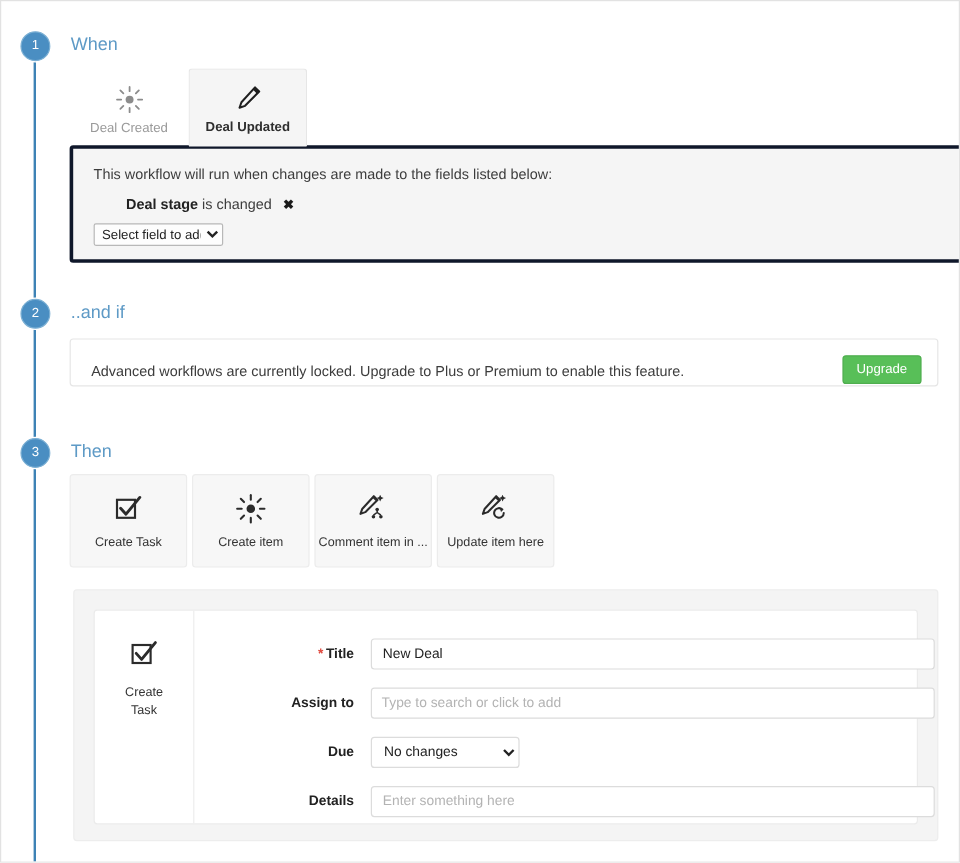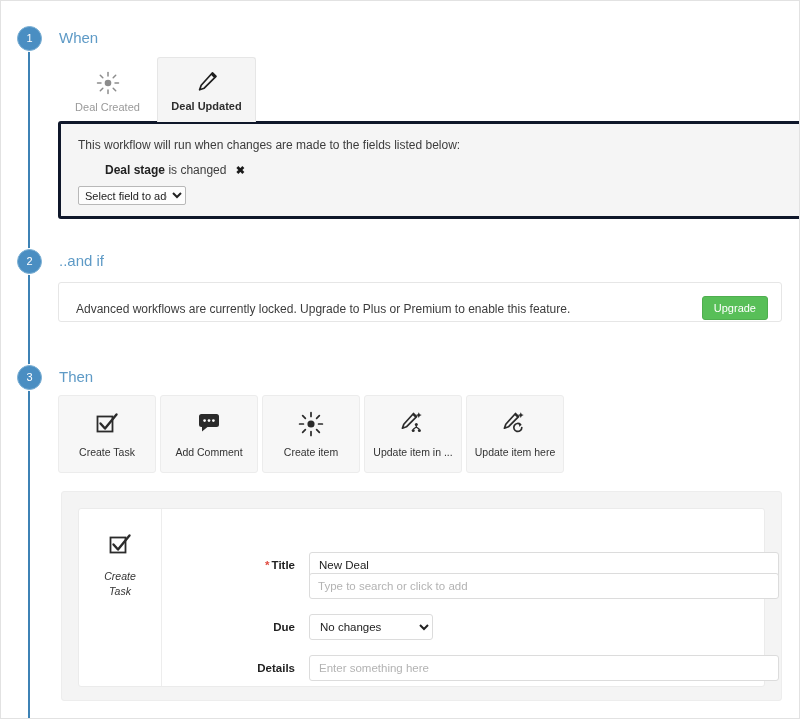--- a/index.html
+++ b/index.html
@@ -252,21 +252,20 @@
     left: 0;
     top: 0;
     width: 83px;
     bottom: 0;
     border-right: 1px solid #ededed;
     display: flex;
     flex-direction: column;
     align-items: center;
     padding-top: 23px;
     box-sizing: border-box;
-    font-style: italic;
   }
   .form-side .fs-label {
     font-size: 10.5px;
     color: #333;
     line-height: 15px;
     text-align: center;
     margin-top: 7px;
   }
   .form-fields {
     position: absolute;
@@ -330,21 +329,21 @@
     height: 26px;
     box-sizing: border-box;
     border: 1px solid #dcdcdc;
     border-radius: 3px;
     background: #ffffff;
     font-size: 11.5px;
     color: #222;
     padding: 0 6px;
     font-family: "Liberation Sans", sans-serif;
   }
-  .r1 { top: 23px; margin-top: 20px; }
+  .r1 { top: 23px; }
   .r2 { top: 64px; }
   .r3 { top: 105px; }
   .r4 { top: 146px; }
 </style>
 </head>
 <body>
 
 <div class="page">
 
   <div class="rail"></div>
@@ -416,31 +415,20 @@
     <div class="action-card">
       <span class="ac-icon">
         <svg width="26" height="26" viewBox="0 0 26 26">
           <rect x="3.5" y="5.5" width="15" height="15" fill="none" stroke="#2b2b2b" stroke-width="1.8"></rect>
           <path d="M6.5 12.5 L11 17.5 L22.5 3.5" fill="none" stroke="#2b2b2b" stroke-width="2.4" stroke-linecap="round" stroke-linejoin="round"></path>
         </svg>
       </span>
       <span class="ac-label">Create Task</span>
     </div>
 
-    <div class="action-card">
-      <span class="ac-icon">
-        <svg width="26" height="26" viewBox="0 0 26 26">
-          <path d="M3 5.5 a2.5 2.5 0 0 1 2.5-2.5 h15 a2.5 2.5 0 0 1 2.5 2.5 v8 a2.5 2.5 0 0 1 -2.5 2.5 h-9 l-5.5 4.5 v-4.5 h-0.5 a2.5 2.5 0 0 1 -2.5 -2.5 z" fill="#2b2b2b"></path>
-          <circle cx="8.6" cy="9.6" r="1.35" fill="#ffffff"></circle>
-          <circle cx="13" cy="9.6" r="1.35" fill="#ffffff"></circle>
-          <circle cx="17.4" cy="9.6" r="1.35" fill="#ffffff"></circle>
-        </svg>
-      </span>
-      <span class="ac-label">Add Comment</span>
-    </div>
 
     <div class="action-card">
       <span class="ac-icon">
         <svg width="26" height="26" viewBox="0 0 24 24">
           <circle cx="12" cy="12" r="3.3" fill="#2b2b2b"></circle>
           <g stroke="#2b2b2b" stroke-width="1.6" stroke-linecap="round">
             <line x1="12" y1="1.5" x2="12" y2="5"></line>
             <line x1="12" y1="19" x2="12" y2="22.5"></line>
             <line x1="1.5" y1="12" x2="5" y2="12"></line>
             <line x1="19" y1="12" x2="22.5" y2="12"></line>
@@ -459,21 +447,21 @@
         <svg width="28" height="26" viewBox="0 0 28 26">
           <path d="M14.5 2.5 L17.6 5.6 L7.4 15.8 L3.4 17.2 L4.8 13.2 Z" fill="none" stroke="#2b2b2b" stroke-width="1.7" stroke-linejoin="round"></path>
           <path d="M14.5 2.5 L17.6 5.6 L16.4 6.8 L13.3 3.7 Z" fill="#2b2b2b"></path>
           <path d="M19.8 1.2 l0.9 2.0 l2.0 0.9 l-2.0 0.9 l-0.9 2.0 l-0.9 -2.0 l-2.0 -0.9 l2.0 -0.9 z" fill="#2b2b2b"></path>
           <circle cx="17.3" cy="13.6" r="1.5" fill="#2b2b2b"></circle>
           <circle cx="14.2" cy="19.6" r="1.5" fill="#2b2b2b"></circle>
           <circle cx="20.4" cy="19.6" r="1.5" fill="#2b2b2b"></circle>
           <path d="M17.3 14.6 v2 M14.2 18.2 L17.3 16.0 L20.4 18.2" fill="none" stroke="#2b2b2b" stroke-width="1.3"></path>
         </svg>
       </span>
-      <span class="ac-label">Update item in ...</span>
+      <span class="ac-label">Comment item in ...</span>
     </div>
 
     <div class="action-card">
       <span class="ac-icon">
         <svg width="28" height="26" viewBox="0 0 28 26">
           <path d="M14.5 2.5 L17.6 5.6 L7.4 15.8 L3.4 17.2 L4.8 13.2 Z" fill="none" stroke="#2b2b2b" stroke-width="1.7" stroke-linejoin="round"></path>
           <path d="M14.5 2.5 L17.6 5.6 L16.4 6.8 L13.3 3.7 Z" fill="#2b2b2b"></path>
           <path d="M19.8 1.2 l0.9 2.0 l2.0 0.9 l-2.0 0.9 l-0.9 2.0 l-0.9 -2.0 l-2.0 -0.9 l2.0 -0.9 z" fill="#2b2b2b"></path>
           <path d="M19.6 13.6 a4 4 0 1 0 1.2 2.9" fill="none" stroke="#2b2b2b" stroke-width="1.7" stroke-linecap="round"></path>
           <path d="M17.4 12.1 l2.6 1.3 l-1.4 2.5 z" fill="#2b2b2b"></path>
@@ -499,20 +487,21 @@
       </div>
 
       <div class="form-fields">
 
         <div class="frow r1">
           <span class="flabel"><span class="req">*</span><span>Title</span></span>
           <input class="finput" type="text" value="New Deal" style="">
         </div>
 
         <div class="frow r2">
+          <span class="flabel">Assign to</span>
           <span class="search-glyph">
             <svg width="13" height="13" viewBox="0 0 14 14">
               <circle cx="5.8" cy="5.8" r="4.2" fill="none" stroke="#b0b0b0" stroke-width="1.3"></circle>
               <line x1="9" y1="9" x2="12.8" y2="12.8" stroke="#b0b0b0" stroke-width="1.3" stroke-linecap="round"></line>
             </svg>
           </span>
           <input class="finput withicon" type="text" placeholder="Type to search or click to add" style="">
         </div>
 
         <div class="frow r4">

